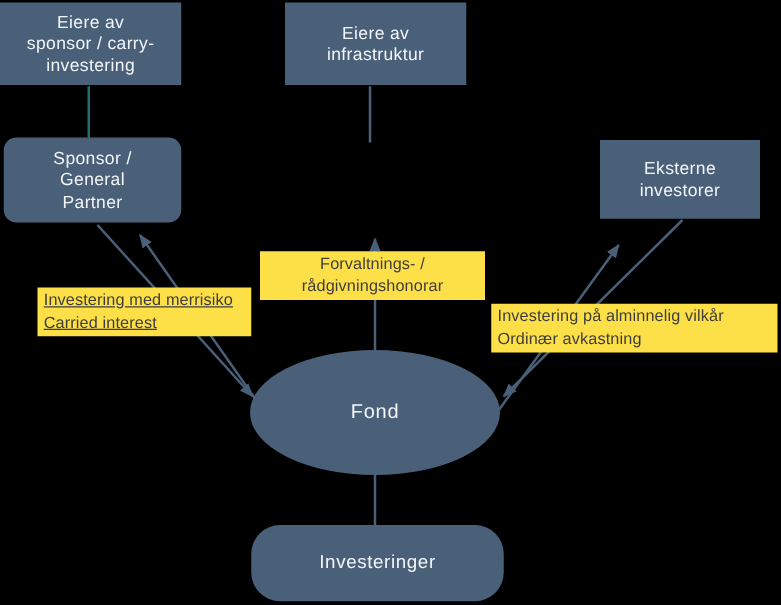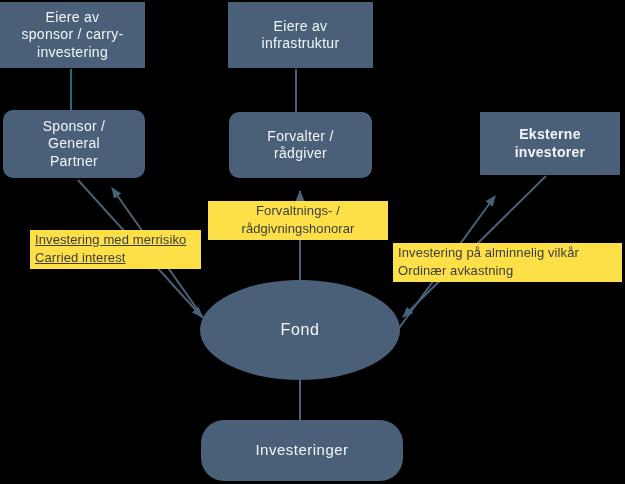--- a/index.html
+++ b/index.html
@@ -61,23 +61,21 @@
 sponsor / carry-
 investering</div>
 
   <div class="node" style="left:228px; top:2px; width:145px; height:66px;">Eiere av
 infrastruktur</div>
 
   <div class="node rounded" style="left:3px; top:110px; width:142px; height:68px;">Sponsor /
 General
 Partner</div>
 
-  <div class="node rounded" style="left:229px; top:112px; width:143px; height:66px;">Forvalter /
-rådgiver</div>
 
-  <div class="node" style="left:480px; top:112px; width:140px; height:63px;font-weight:bold;">Eksterne
+  <div class="node" style="left:480px; top:112px; width:128px; height:63px;">Eksterne
 investorer</div>
 
   <div class="node ellipse" style="left:200px; top:280px; width:200px; height:100px;">Fond</div>
 
   <div class="node rounded big" style="left:201px; top:420px; width:202px; height:61px; border-radius:23px;">Investeringer</div>
 
 </div>
 
 </body></html>

